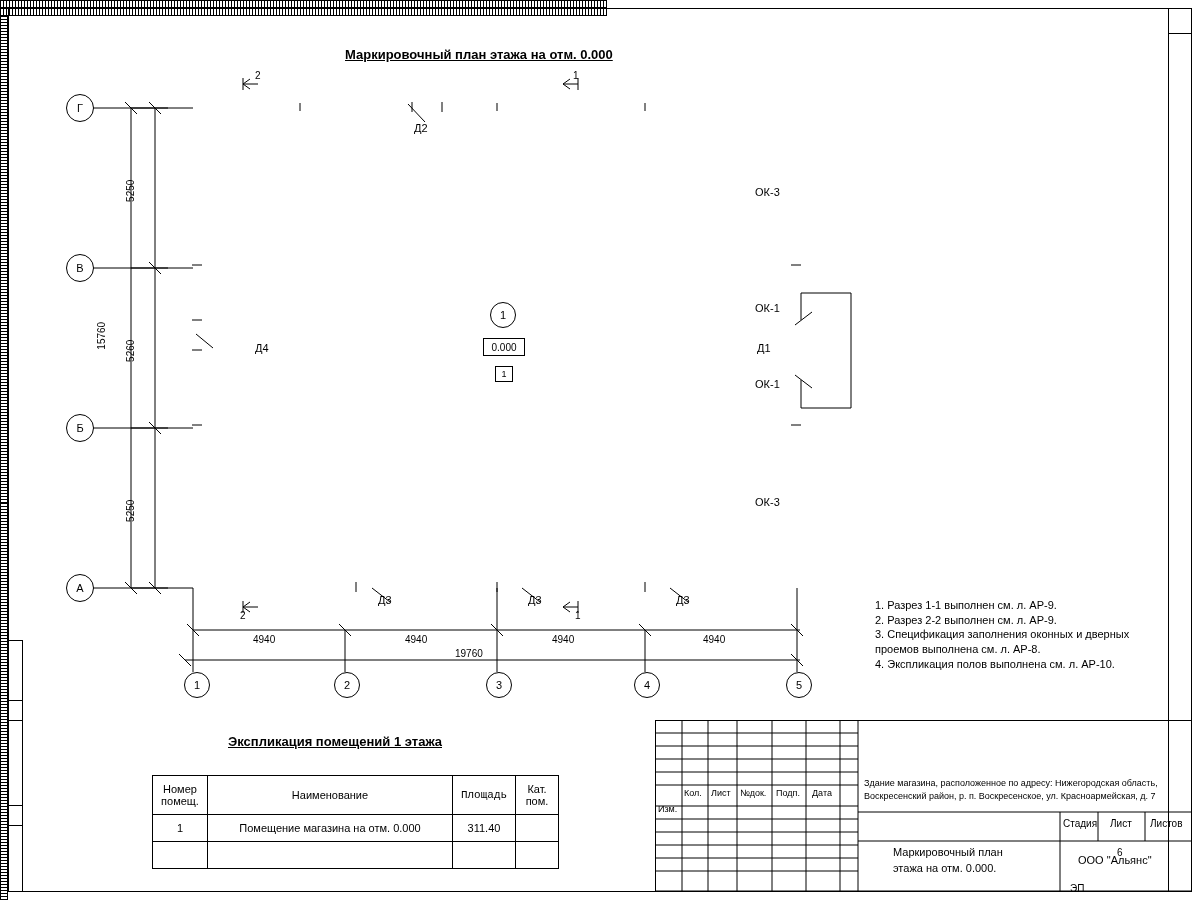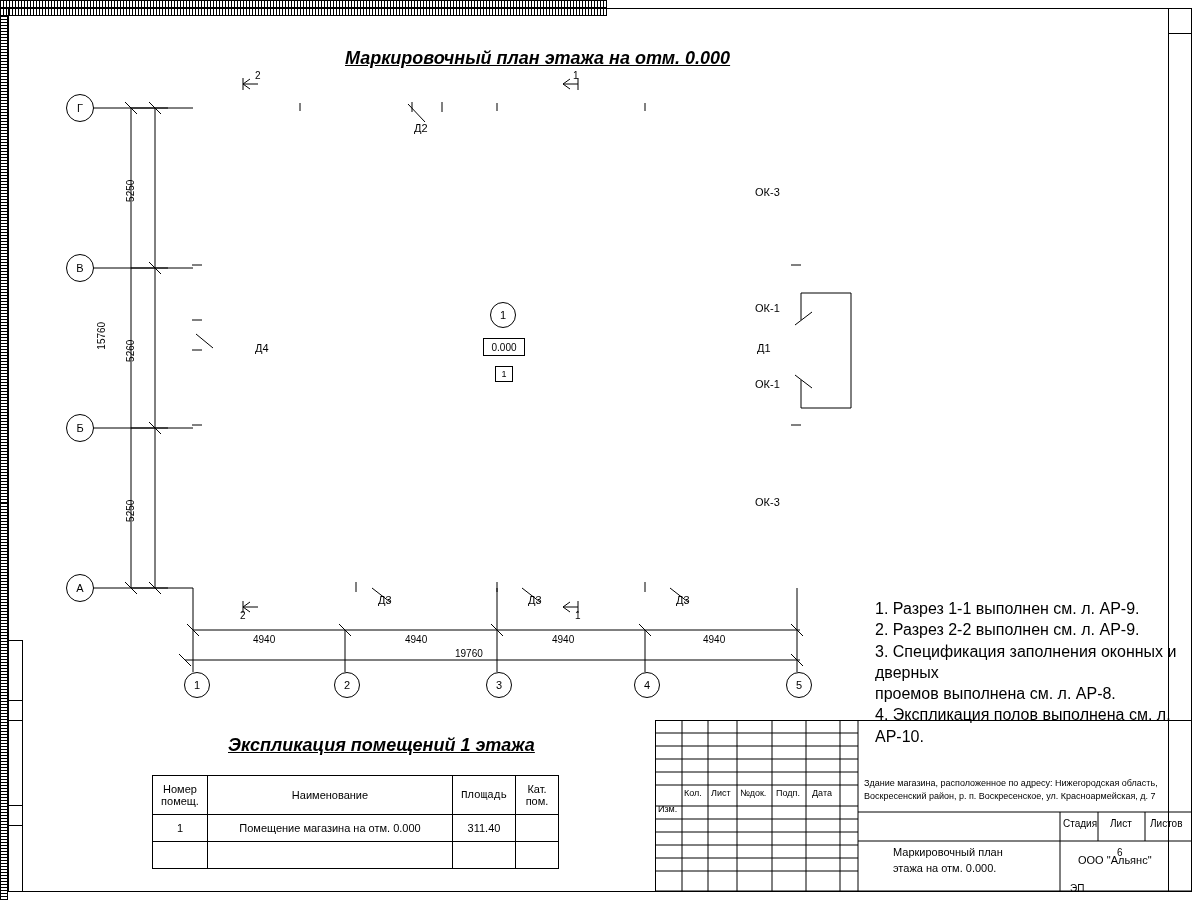--- a/index.html
+++ b/index.html
@@ -5,37 +5,37 @@
   html,body{margin:0;padding:0;background:#fff;}
   body{width:1200px;height:900px;position:relative;overflow:hidden;
        font-family:"Liberation Sans", sans-serif;color:#000;}
   .sheet{position:absolute;left:0;top:0;width:1200px;height:900px;}
   .ln{position:absolute;background:#000;}
   .hl{height:1px;}
   .vl{width:1px;}
   .txt{position:absolute;white-space:nowrap;font-size:11px;line-height:1.15;}
   .txt.sm{font-size:10px;}
   .txt.xs{font-size:9px;}
-  .ttl{font-style:italic;font-weight:bold;font-size:18px;text-decoration:underline;}
+  .ttl{font-weight:bold;font-size:13px;text-decoration:underline;}
   .circ{position:absolute;border:1px solid #000;border-radius:50%;
         display:flex;align-items:center;justify-content:center;font-size:11px;background:#fff;}
   .box{position:absolute;border:1px solid #000;background:#fff;
        display:flex;align-items:center;justify-content:center;font-size:10px;}
   .rot{transform-origin:center center;}
   .wallh{height:6px;background:
      repeating-linear-gradient(90deg,#000 0 1px,#fff 1px 3px);
      border-top:1px solid #000;border-bottom:1px solid #000;}
   .wallv{width:6px;background:
      repeating-linear-gradient(0deg,#000 0 1px,#fff 1px 3px);
      border-left:1px solid #000;border-right:1px solid #000;}
   .gap{position:absolute;background:#fff;}
   table{border-collapse:collapse;}
   .tbl td,.tbl th{border:1px solid #000;font-size:11px;font-weight:normal;
       padding:2px 4px;text-align:center;}
-  .notes{position:absolute;font-size:16px;line-height:1.33;white-space:pre-line;}
+  .notes{position:absolute;font-size:11px;line-height:1.33;white-space:pre-line;}
   svg{position:absolute;left:0;top:0;overflow:visible;}
 </style>
 </head>
 <body>
 
 <div class="sheet">
 
   <div class="ln vl" style="left:8px;top:8px;width:1px;height:884px;"></div>
   <div class="ln hl" style="left:8px;top:8px;width:1184px;height:1px;"></div>
   <div class="ln hl" style="left:8px;top:891px;width:1184px;height:1px;"></div>

